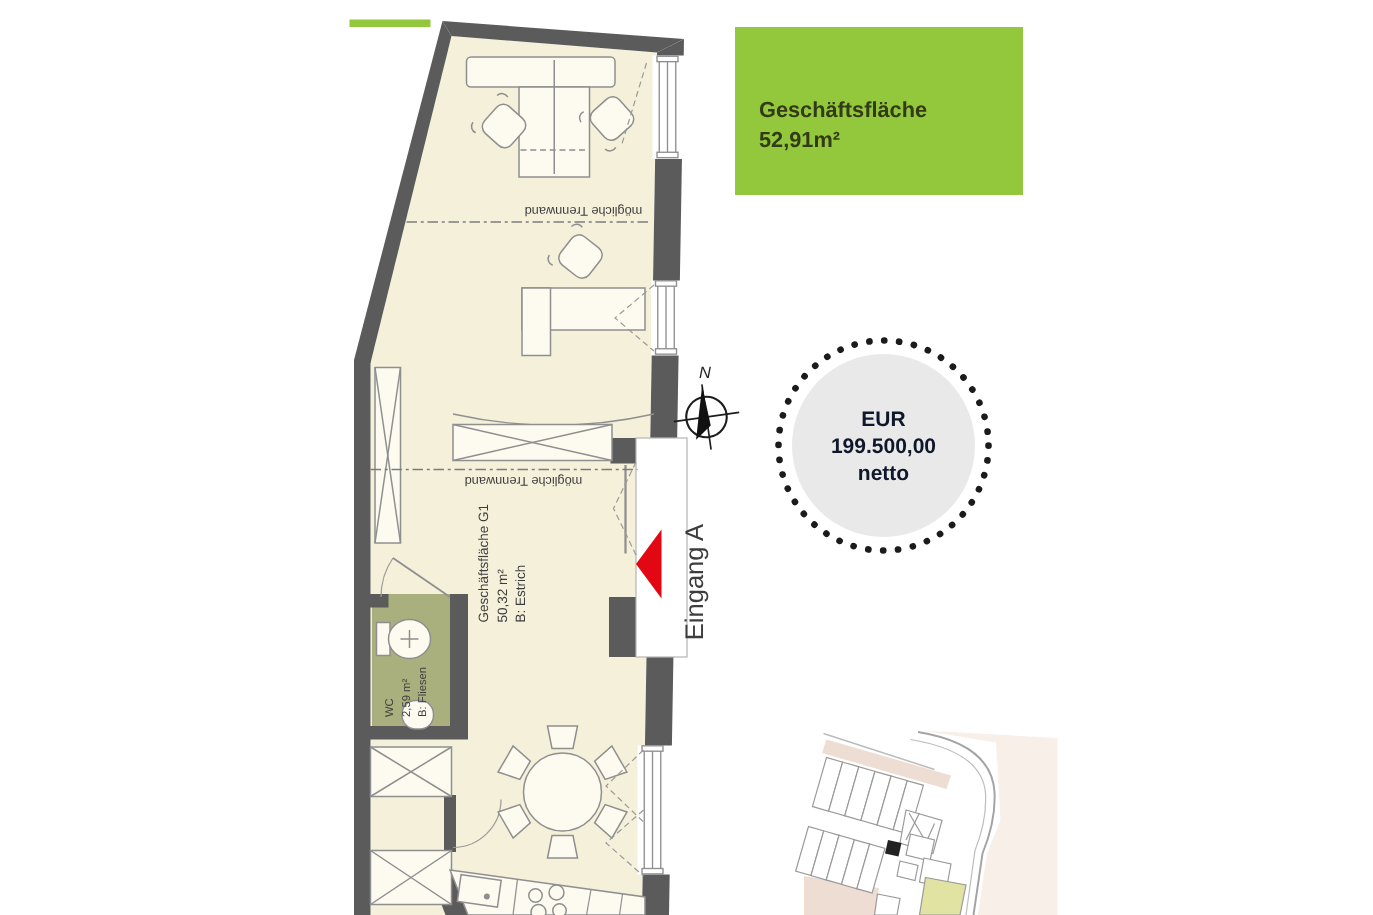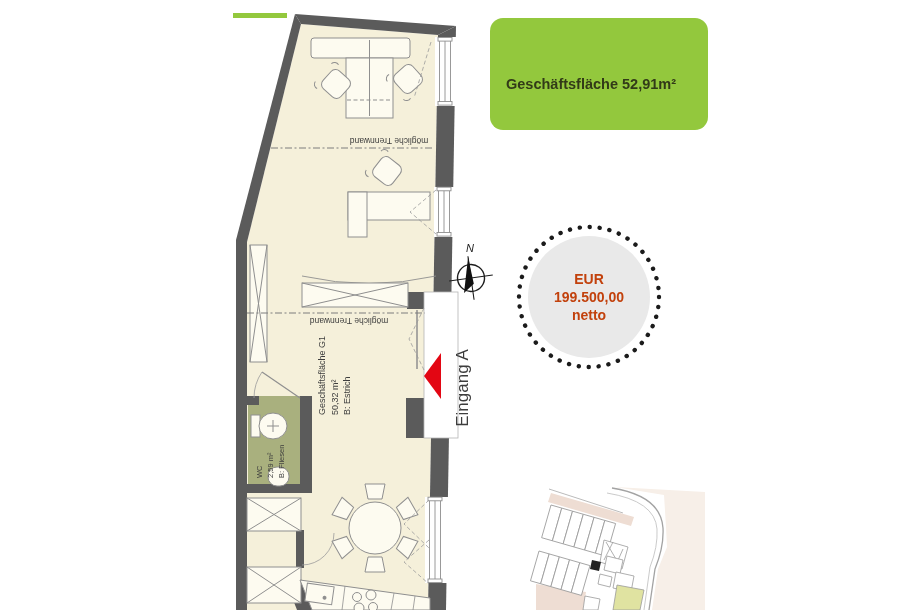--- a/index.html
+++ b/index.html
@@ -2,28 +2,28 @@
 <html><head>
 <meta charset="utf-8">
 <style>
   html,body{margin:0;padding:0;background:#ffffff;}
   .canvas{
     position:relative;width:915px;height:610px;background:#ffffff;
     font-family:"Liberation Sans",sans-serif;overflow:hidden;
   }
   .accent-line{position:absolute;left:233px;top:13px;width:54px;height:5px;background:#93c83d;}
   .info-box{
-    position:absolute;left:490px;top:18px;width:218px;height:112px;background:#93c83d;
+    position:absolute;left:490px;top:18px;width:192px;height:112px;background:#93c83d;
     box-sizing:border-box;padding:20px 10px 0 16px;display:flex;flex-direction:column;justify-content:center;
-    color:#323a18;font-weight:bold;font-size:14.5px;line-height:20px;border-radius:13px;
+    color:#323a18;font-weight:bold;font-size:14.5px;line-height:20px;
   }
   .price-badge{position:absolute;left:514px;top:222px;width:150px;height:150px;}
   .price-badge .txt{
     position:absolute;inset:0;display:flex;flex-direction:column;align-items:center;justify-content:center;
-    color:#c2410c;font-weight:bold;font-size:14px;line-height:18px;text-align:center;
+    color:#0f172a;font-weight:bold;font-size:14px;line-height:18px;text-align:center;
   }
   svg text{font-family:"Liberation Sans",sans-serif;}
   .plan-label{fill:#3d3d3d;}
 </style>
 </head>
 <body>
 
 <div class="canvas">
 
   <div class="accent-line"></div>

